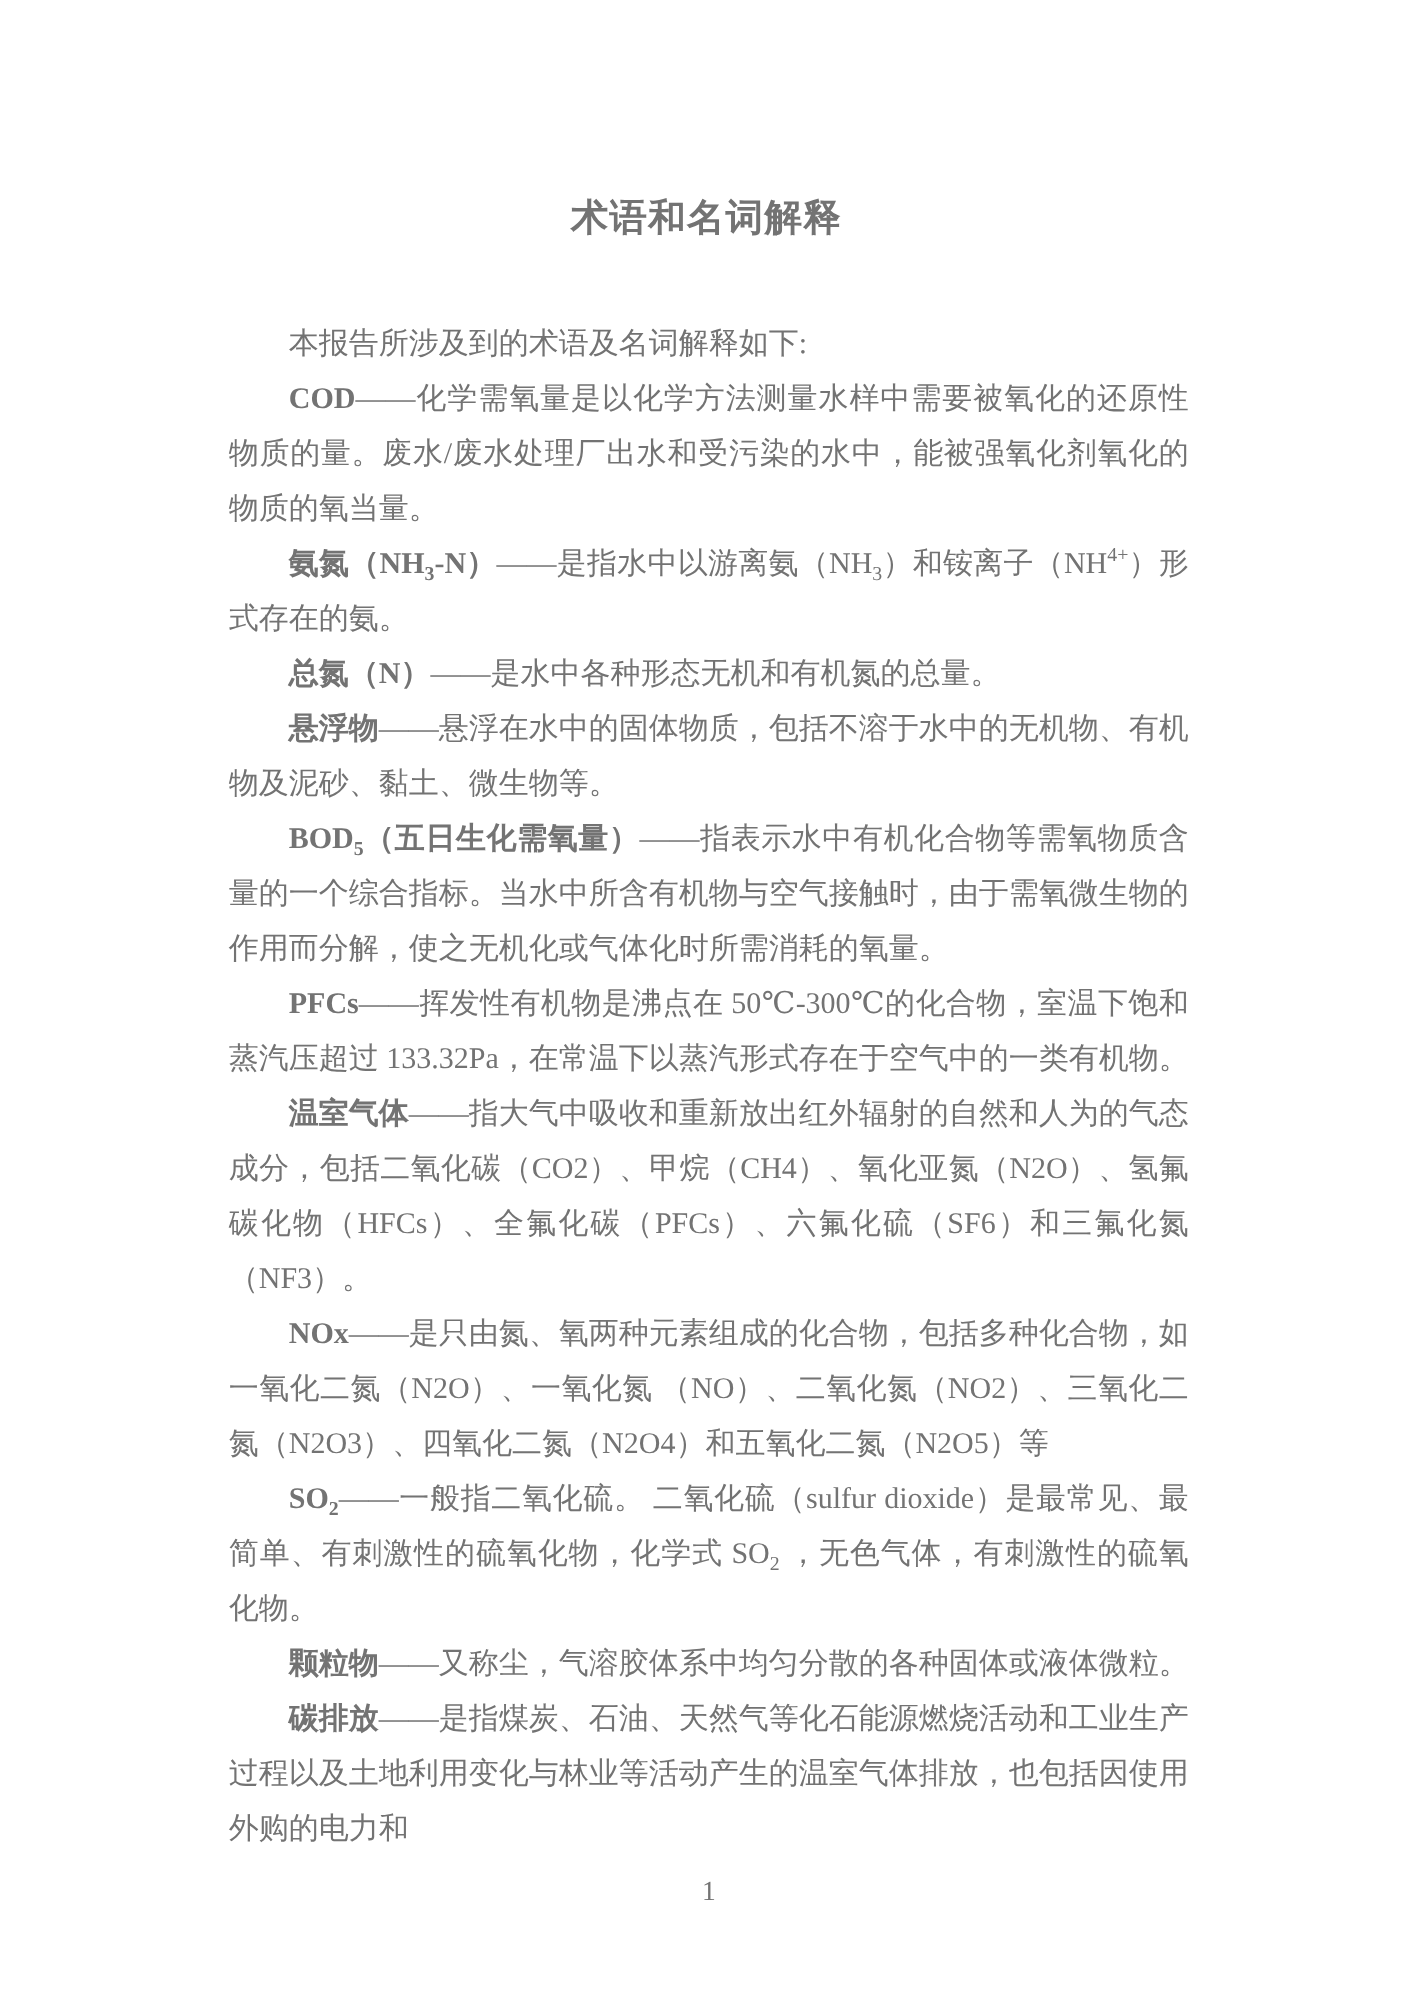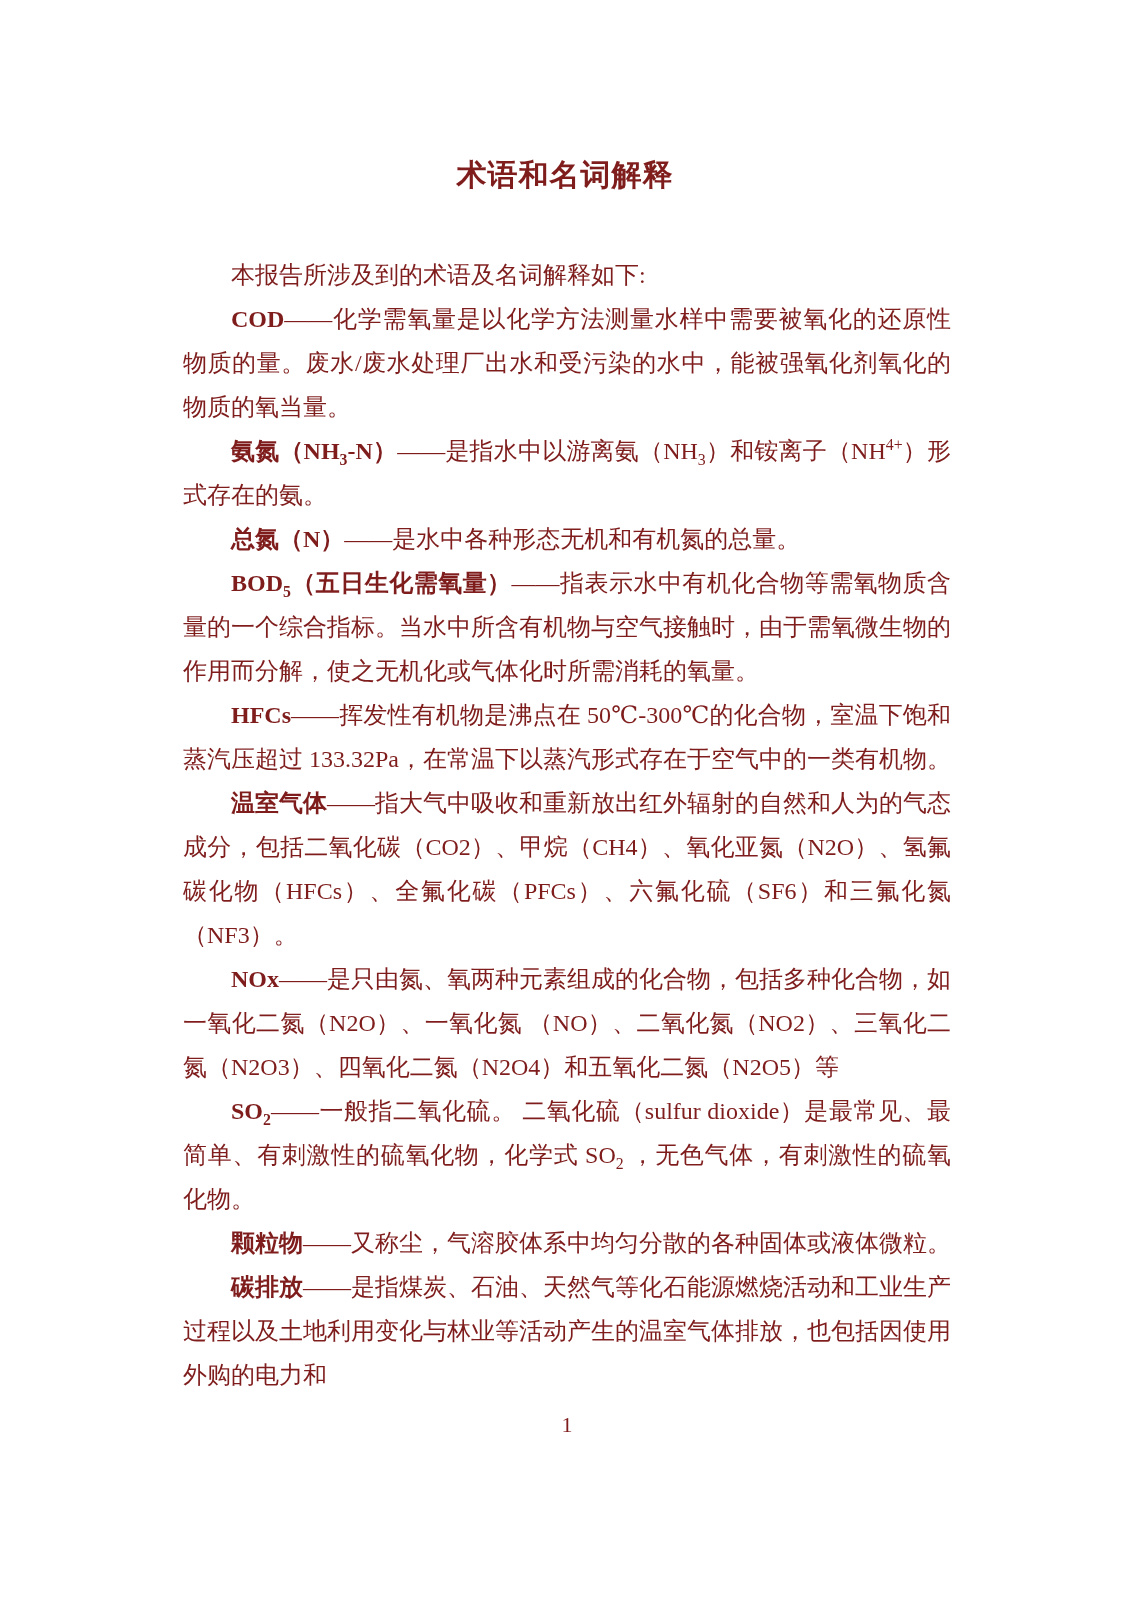--- a/index.html
+++ b/index.html
@@ -5,21 +5,21 @@
   html, body { margin: 0; padding: 0; }
   body {
     width: 1130px; height: 1600px;
     background: #e8e8e8;
     font-family: "Liberation Serif", "DejaVu Serif", serif;
   }
   .page {
     position: relative;
     width: 1130px; height: 1600px;
     background: #ffffff;
-    color: #7f1d1d;
+    color: #737373;
     overflow: hidden;
     box-sizing: border-box;
   }
   .doc-title {
     margin: 0;
     padding-top: 158px;
     text-align: center;
     font-size: 30px;
     line-height: 1.1;
     font-weight: bold;
@@ -54,22 +54,23 @@
 <body>
 
 <div class="page">
   <h1 class="doc-title">术语和名词解释</h1>
 
   <main class="body-text">
       <p class="para"><span>本报告所涉及到的术语及名词解释如下:</span></p>
       <p class="para"><span class="b">COD</span><span>——化学需氧量是以化学方法测量水样中需要被氧化的还原性物质的量。废水/废水处理厂出水和受污染的水中，能被强氧化剂氧化的物质的氧当量。</span></p>
       <p class="para"><span class="b">氨氮（NH</span><span class="b sub">3</span><span class="b">-N）</span><span>——是指水中以游离氨（NH</span><span class="sub">3</span><span>）和铵离子（NH</span><span class="sup">4+</span><span>）形式存在的氨。</span></p>
       <p class="para"><span class="b">总氮（N）</span><span>——是水中各种形态无机和有机氮的总量。</span></p>
+      <p class="para"><span class="b">悬浮物</span><span>——悬浮在水中的固体物质，包括不溶于水中的无机物、有机物及泥砂、黏土、微生物等。</span></p>
       <p class="para"><span class="b">BOD</span><span class="b sub">5</span><span class="b">（五日生化需氧量）</span><span>——指表示水中有机化合物等需氧物质含量的一个综合指标。当水中所含有机物与空气接触时，由于需氧微生物的作用而分解，使之无机化或气体化时所需消耗的氧量。</span></p>
-      <p class="para"><span class="b">HFCs</span><span>——挥发性有机物是沸点在 50℃-300℃的化合物，室温下饱和蒸汽压超过 133.32Pa，在常温下以蒸汽形式存在于空气中的一类有机物。</span></p>
+      <p class="para"><span class="b">PFCs</span><span>——挥发性有机物是沸点在 50℃-300℃的化合物，室温下饱和蒸汽压超过 133.32Pa，在常温下以蒸汽形式存在于空气中的一类有机物。</span></p>
       <p class="para"><span class="b">温室气体</span><span>——指大气中吸收和重新放出红外辐射的自然和人为的气态成分，包括二氧化碳（CO2）、甲烷（CH4）、氧化亚氮（N2O）、氢氟碳化物（HFCs）、全氟化碳（PFCs）、六氟化硫（SF6）和三氟化氮（NF3）。</span></p>
       <p class="para"><span class="b">NOx</span><span>——是只由氮、氧两种元素组成的化合物，包括多种化合物，如一氧化二氮（N2O）、一氧化氮 （NO）、二氧化氮（NO2）、三氧化二氮（N2O3）、四氧化二氮（N2O4）和五氧化二氮（N2O5）等</span></p>
       <p class="para"><span class="b">SO</span><span class="b sub">2</span><span>——一般指二氧化硫。 二氧化硫（sulfur dioxide）是最常见、最简单、有刺激性的硫氧化物，化学式 SO</span><span class="sub">2</span><span> ，无色气体，有刺激性的硫氧化物。</span></p>
       <p class="para"><span class="b">颗粒物</span><span>——又称尘，气溶胶体系中均匀分散的各种固体或液体微粒。</span></p>
       <p class="para"><span class="b">碳排放</span><span>——是指煤炭、石油、天然气等化石能源燃烧活动和工业生产过程以及土地利用变化与林业等活动产生的温室气体排放，也包括因使用外购的电力和</span></p>
     </main>
 
   <div class="page-number">1</div>
 </div>
 

